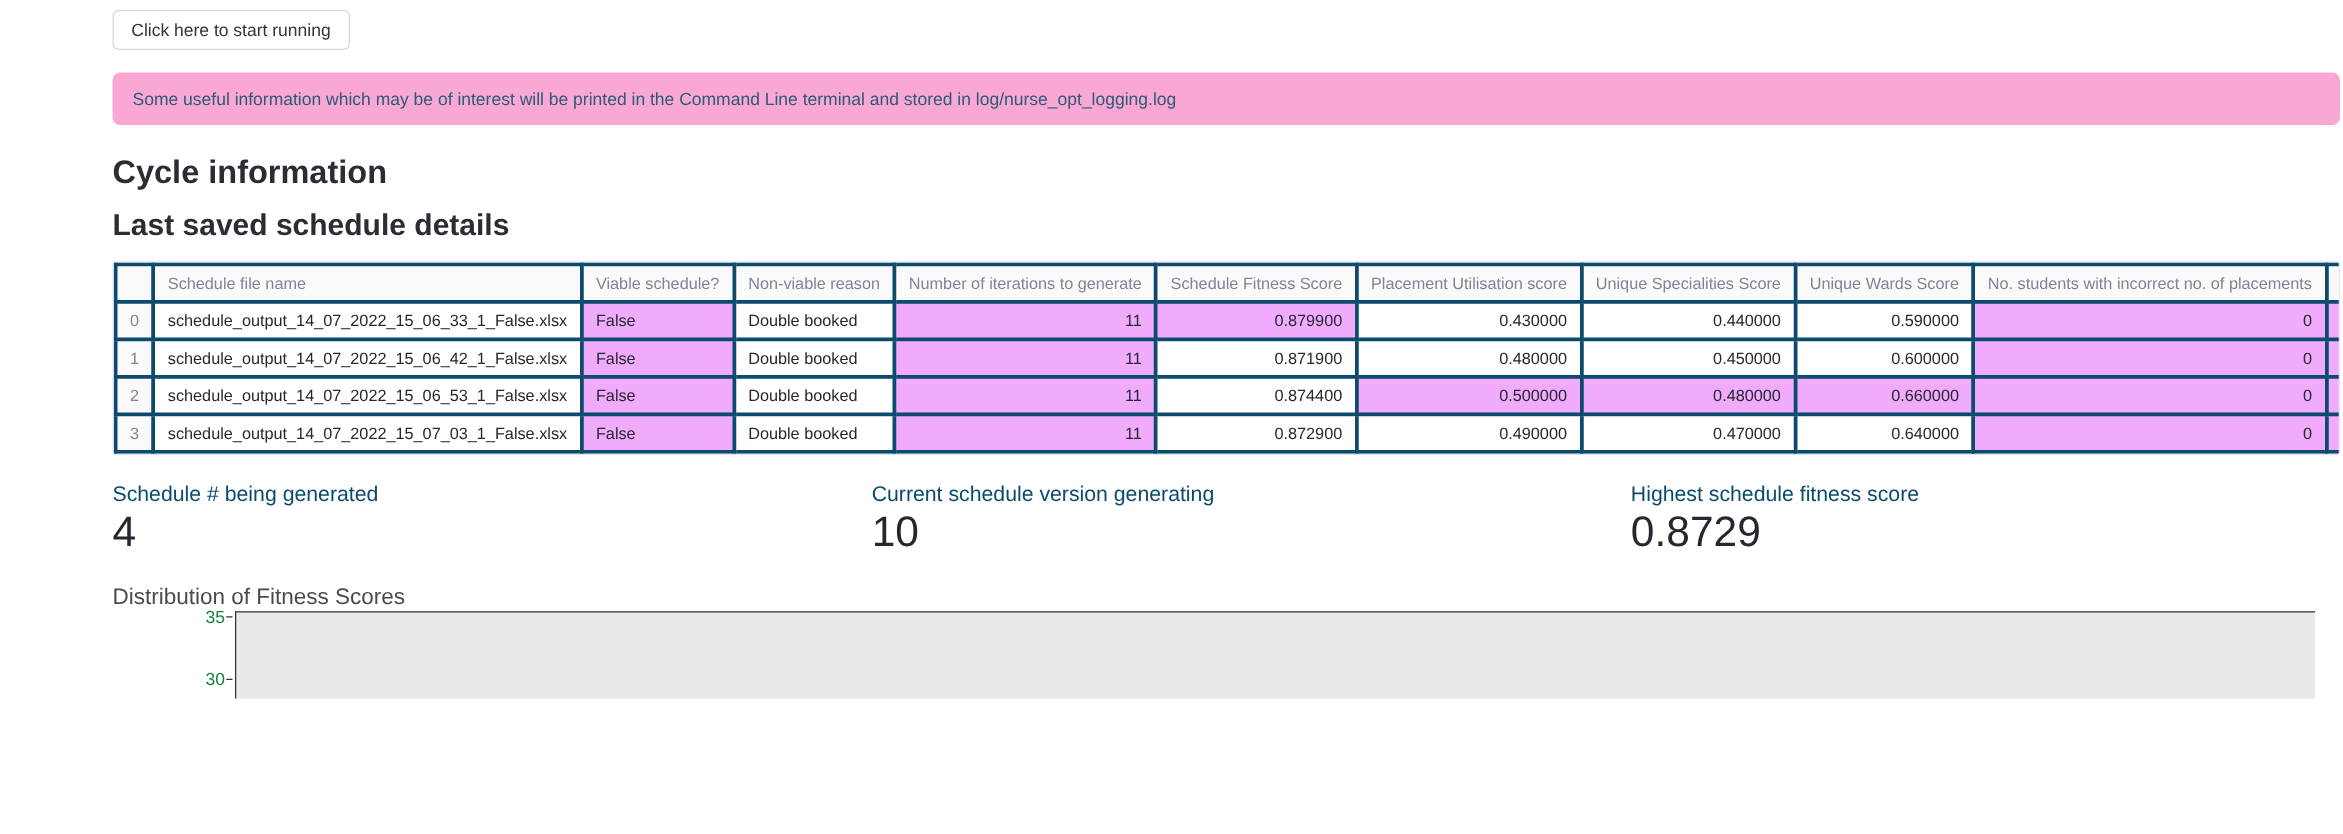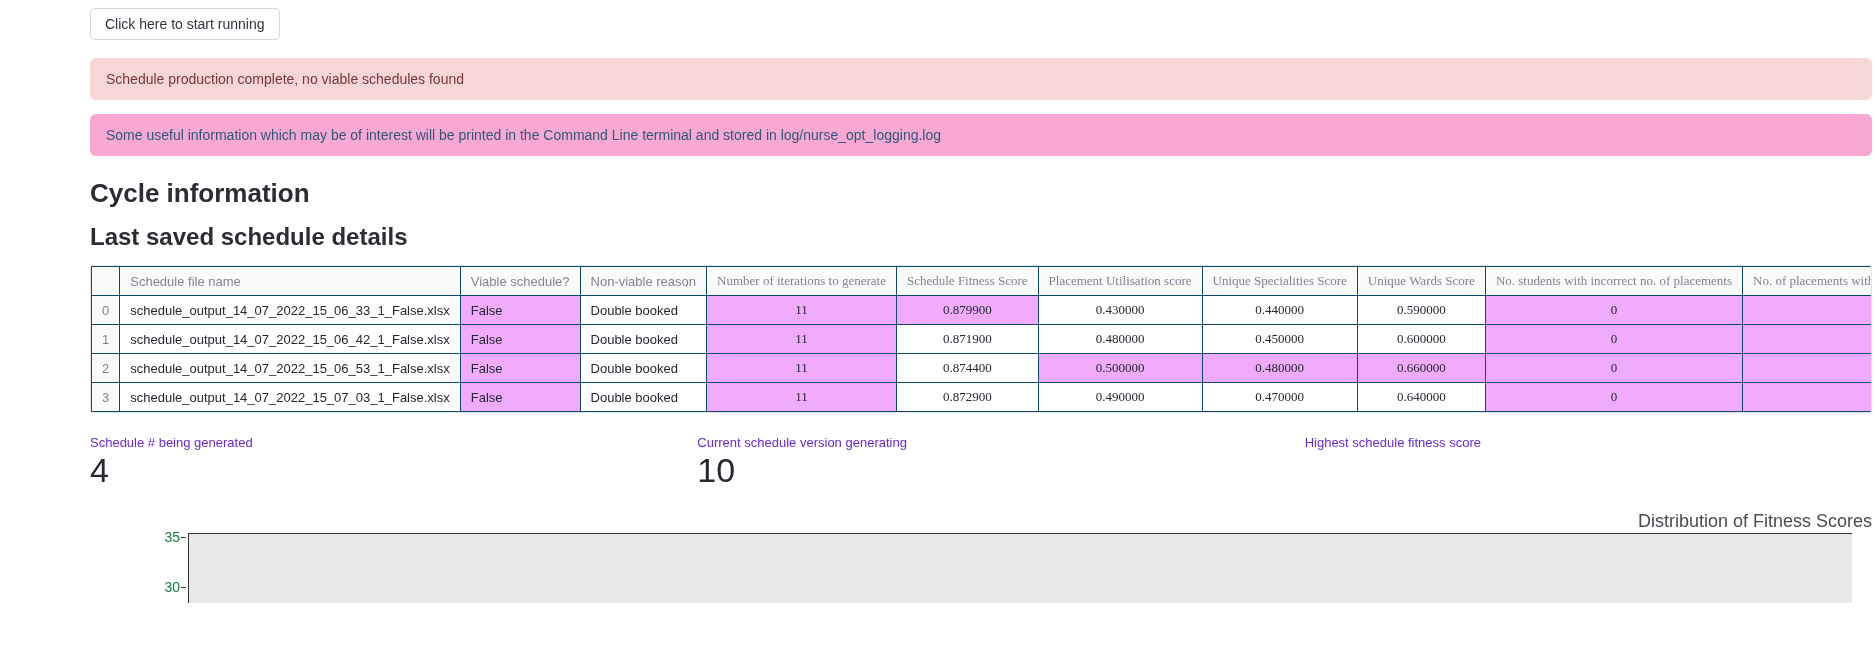--- a/index.html
+++ b/index.html
@@ -60,30 +60,30 @@
     width: 100%;
     background: #fff;
   }
   table.data {
     border-collapse: collapse;
     font-size: 13px;
     white-space: nowrap;
     table-layout: auto;
   }
   table.data th, table.data td {
-    border: 1px solid #0c4a6e;
+    border: 3px solid #0c4a6e;
     padding: 6px 10px;
     text-align: left;
   }
   table.data th {
     background: #fafafa;
     color: #808494;
     font-weight: 400;
   }
-  table.data td.num, table.data th.num { text-align: center; font-family: Liberation Serif, serif; }
+  table.data td.num, table.data th.num { text-align: right; }
   table.data td.idx {
     background: #fafafa;
     color: #808494;
     text-align: right;
     width: 28px;
   }
   table.data th.idx {
     background: #fafafa;
     width: 28px;
   }
@@ -92,41 +92,41 @@
   }
   .metrics-row {
     display: flex;
     gap: 40px;
     margin-top: 22px;
   }
   .metric {
     flex: 1;
   }
   .metric-label {
-    font-size: 13px;
-    color: #6d28d9;
+    font-size: 17px;
+    color: #0c4a6e;
     margin-bottom: 2px;
   }
   .metric-value {
     font-size: 34px;
     font-weight: 400;
     color: #262730;
     line-height: 1.1;
   }
   .chart-area {
     margin-top: 22px;
     position: relative;
     height: 92px;
     width: 100%;
   }
   .chart-title {
     position: absolute;
     left: 0; right: 0;
     top: 0;
-    text-align: right;
+    text-align: left;
     font-size: 18px;
     color: #4a4a52;
   }
   .chart-plot {
     position: absolute;
     top: 22px;
     left: 98px;
     right: 20px;
     bottom: 0;
     background: #e9e9e9;
@@ -149,21 +149,20 @@
     background: #333;
   }
 </style>
 </head>
 <body>
 
 <div class="page">
 
   <button class="btn">Click here to start running</button>
 
-  <div class="alert alert-error">Schedule production complete, no viable schedules found</div>
 
   <div class="alert alert-info">Some useful information which may be of interest will be printed in the Command Line terminal and stored in log/nurse_opt_logging.log</div>
 
   <h2 class="section">Cycle information</h2>
 
   <h3 class="subsection">Last saved schedule details</h3>
 
   <div class="table-wrap">
     <table class="data">
       <thead>
@@ -242,20 +241,21 @@
     <div class="metric">
       <div class="metric-label">Schedule # being generated</div>
       <div class="metric-value">4</div>
     </div>
     <div class="metric">
       <div class="metric-label">Current schedule version generating</div>
       <div class="metric-value">10</div>
     </div>
     <div class="metric">
       <div class="metric-label">Highest schedule fitness score</div>
+      <div class="metric-value">0.8729</div>
     </div>
   </div>
 
   <div class="chart-area">
     <div class="chart-title">Distribution of Fitness Scores</div>
     <div class="ytick" style="left:60px; top:18px;">
       <span>35</span><span class="tickmark"></span>
     </div>
     <div class="ytick" style="left:60px; top:68px;">
       <span>30</span><span class="tickmark"></span>

